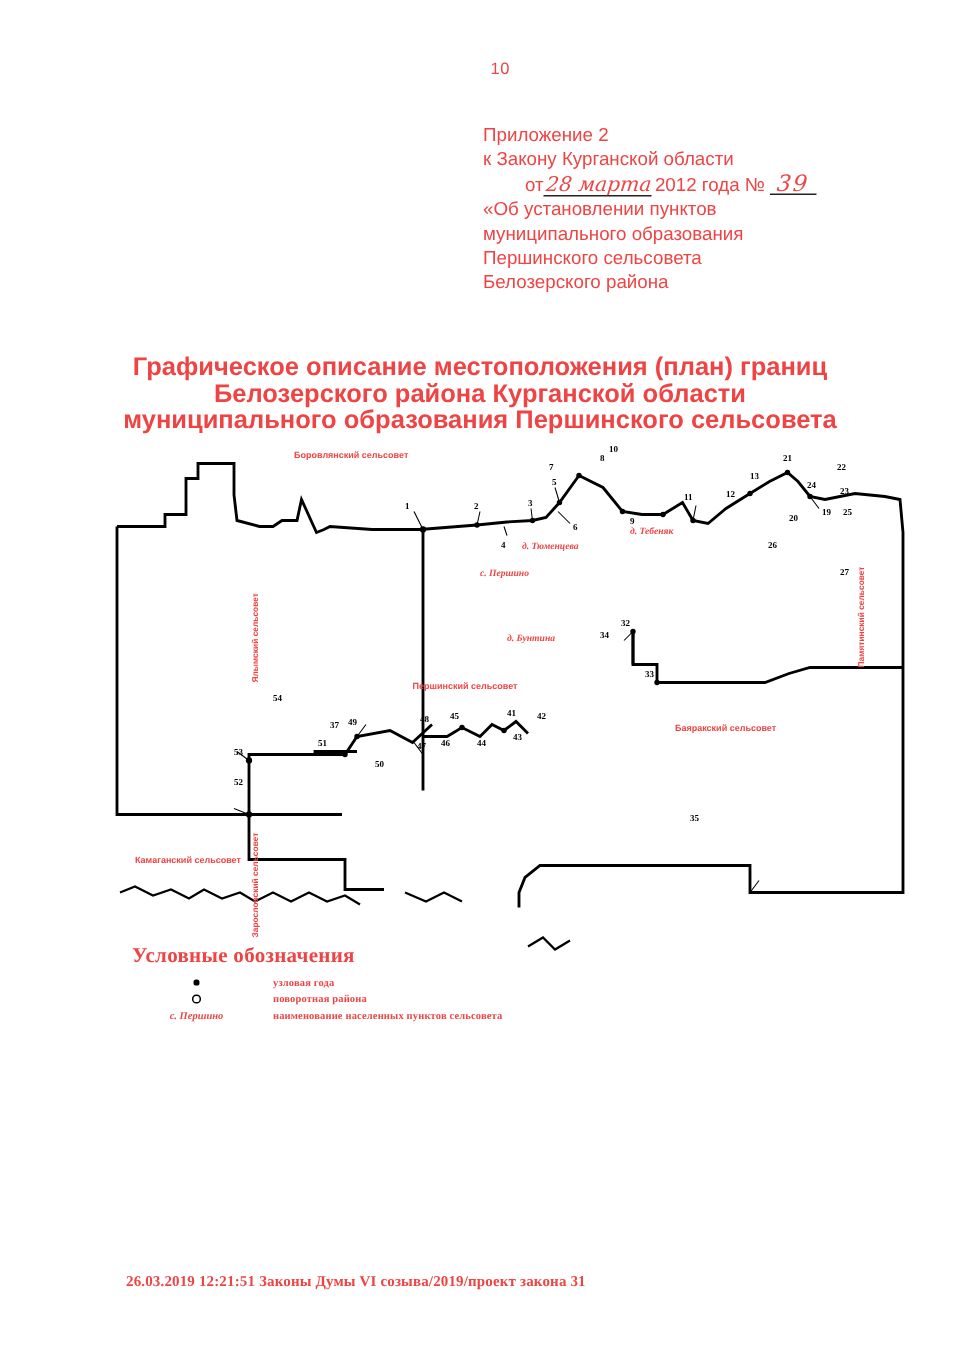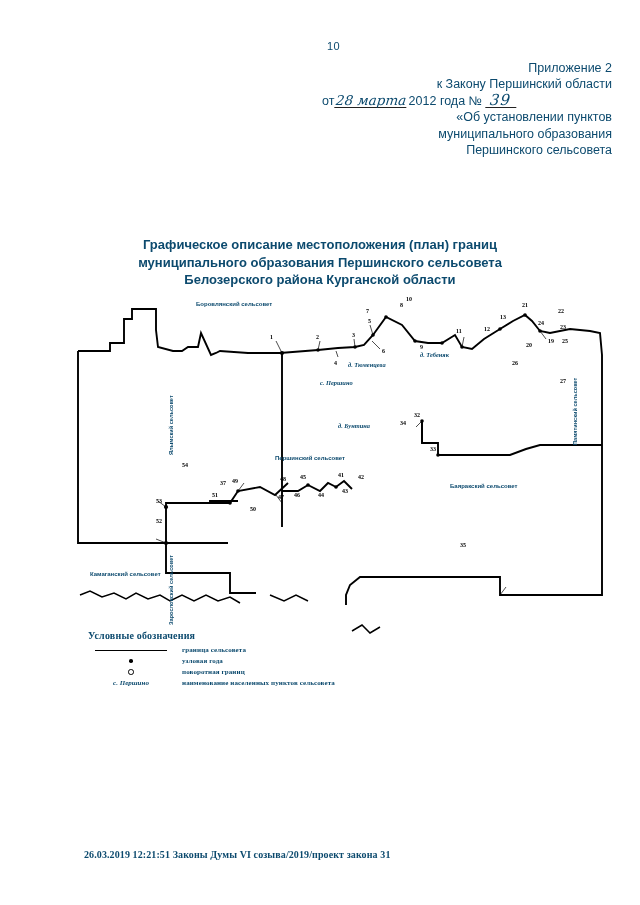--- a/index.html
+++ b/index.html
@@ -6,50 +6,50 @@
     margin: 0;
     padding: 0;
     background: #ffffff;
   }
   .page {
     position: relative;
     width: 640px;
     height: 905px;
     background: #ffffff;
     font-family: "Liberation Sans", sans-serif;
-    color: #0c4a6e;
+    color: #ef4444;
     overflow: hidden;
   }
 
   
   .page-number {
     position: absolute;
     left: 327px;
     top: 40px;
     font-size: 11px;
     letter-spacing: 0.3px;
   }
 
   
   .header-block {
     position: absolute;
     left: 322px;
-    top: 60px;
+    top: 82px;
     width: 290px;
     font-size: 12.5px;
     line-height: 16.4px;
-    text-align: right;
   }
   .header-line {
     white-space: nowrap;
   }
   .hw-line {
     display: flex;
     align-items: baseline;
     white-space: nowrap;
+    margin-left: 28px;
   }
   .handwritten {
     font-family: "DejaVu Serif", serif;
     font-style: italic;
     font-size: 13.5px;
     border-bottom: 1px solid #222;
     padding: 0 1px;
     margin: 0 1px;
     transform: skewX(-6deg);
     display: inline-block;
@@ -62,21 +62,21 @@
     margin-left: 4px;
   }
 
   
   .map-title {
     position: absolute;
     left: 70px;
     top: 236px;
     width: 500px;
     text-align: center;
-    font-size: 13px;
+    font-size: 17px;
     font-weight: bold;
     line-height: 17.5px;
   }
 
   
   .map-area {
     position: absolute;
     left: 70px;
     top: 295px;
     width: 540px;
@@ -117,21 +117,21 @@
   }
 
   
   .legend {
     position: absolute;
     left: 88px;
     top: 630px;
     width: 400px;
   }
   .legend-title {
-    font-size: 10px;
+    font-size: 14px;
     font-weight: bold;
     font-family: "Liberation Serif", serif;
     margin-bottom: 4px;
     letter-spacing: 0.2px;
   }
   .legend-row {
     display: flex;
     align-items: center;
     height: 10px;
     margin-bottom: 1px;
@@ -189,36 +189,37 @@
 </style>
 </head>
 <body>
 
 <div class="page">
 
   <div class="page-number">10</div>
 
   <div class="header-block">
     <div class="header-line">Приложение 2</div>
-    <div class="header-line">к Закону Першинский области</div>
+    <div class="header-line">к Закону Курганской области</div>
     <div class="hw-line">
       <span>от</span>
       <span class="handwritten">28 марта</span>
       <span>2012 года №</span>
       <span class="handwritten num">39</span>
     </div>
     <div class="header-line">«Об установлении пунктов</div>
     <div class="header-line">муниципального образования</div>
     <div class="header-line">Першинского сельсовета</div>
+    <div class="header-line">Белозерского района</div>
   </div>
 
   <div class="map-title">
     <div>Графическое описание местоположения (план) границ</div>
+    <div>Белозерского района Курганской области</div>
     <div>муниципального образования Першинского сельсовета</div>
-    <div>Белозерского района Курганской области</div>
   </div>
 
   <div class="map-area">
 
     <svg class="map-svg" width="540" height="350" viewBox="0 0 540 350">
       <g fill="none" stroke="#000000" stroke-width="1.9" stroke-linejoin="miter" stroke-linecap="butt">
 
         <path d="
           M 8,56
           L 40,56 L 40,48 L 54,48 L 54,24 L 62,24 L 62,14 L 74,14
@@ -369,39 +370,33 @@
 
     <div class="hlabel italic" style="left:350px; top:56px;">д. Тебеняк</div>
     <div class="hlabel italic" style="left:278px; top:66px;">д. Тюменцева</div>
     <div class="hlabel italic" style="left:250px; top:84px;">с. Першино</div>
     <div class="hlabel italic" style="left:268px; top:127px;">д. Бунтина</div>
   </div>
 
   <div class="legend">
     <div class="legend-title">Условные обозначения</div>
 
-    <div class="legend-row">
-      <div class="legend-sym">
-          <span class="line"></span>
-        </div>
-      <div class="legend-text">граница сельсовета</div>
-    </div>
 
     <div class="legend-row">
       <div class="legend-sym">
           <span class="dot"></span>
         </div>
       <div class="legend-text">узловая года</div>
     </div>
 
     <div class="legend-row">
       <div class="legend-sym">
           <span class="circle"></span>
         </div>
-      <div class="legend-text">поворотная границ</div>
+      <div class="legend-text">поворотная района</div>
     </div>
 
     <div class="legend-row">
       <div class="legend-sym">
         <span class="name">с. Першино</span>
       </div>
       <div class="legend-text">наименование населенных пунктов сельсовета</div>
     </div>
   </div>
 

